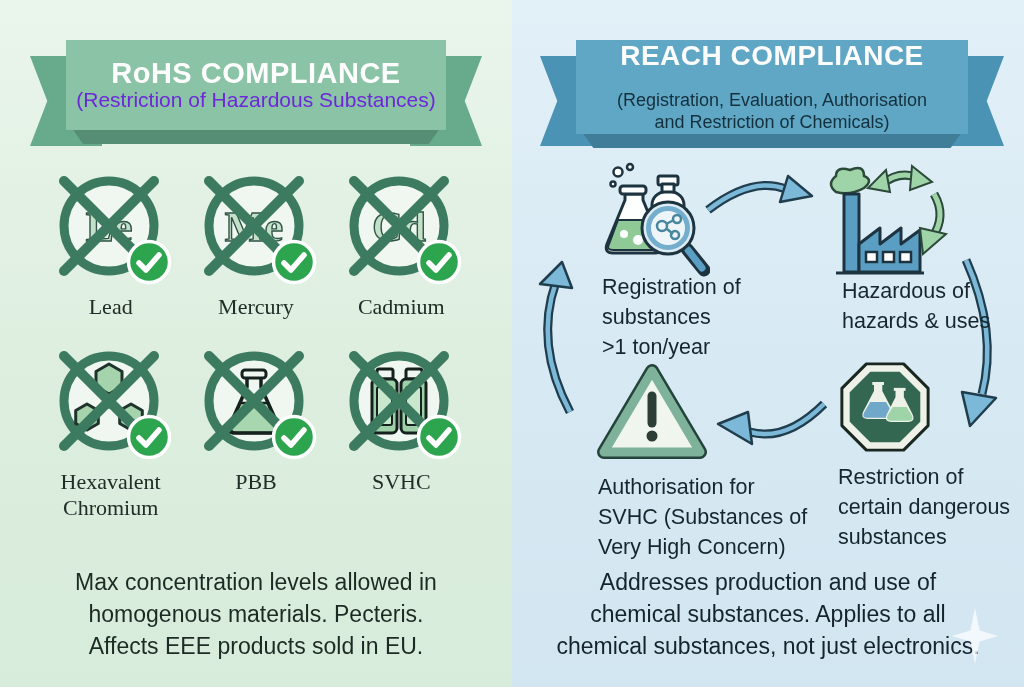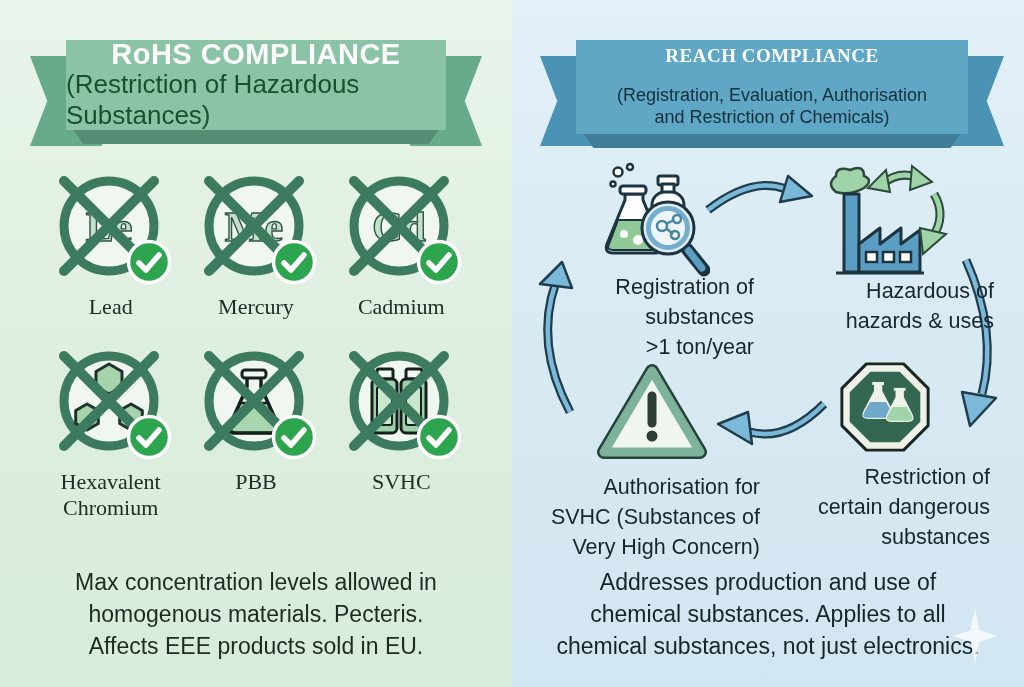--- a/index.html
+++ b/index.html
@@ -18,34 +18,34 @@
   .ribbon .tail.r{right:0;clip-path:polygon(0 0,100% 0,76% 50%,100% 100%,0 100%);}
   .ribbon .fold{position:absolute;left:42px;right:42px;height:16px;clip-path:polygon(0 0,100% 0,97% 100%,3% 100%);}
   .ribbon .main{position:absolute;left:36px;right:36px;top:0;display:flex;flex-direction:column;align-items:center;justify-content:center;}
   #rohs-ribbon .tail{background:#68ab8c;}
   #rohs-ribbon .fold{top:88px;background:#558e74;}
   #rohs-ribbon .main{height:90px;background:#8ac3a6;}
   #reach-ribbon .tail{background:#4b93b4;}
   #reach-ribbon .fold{top:92px;background:#3f7d99;}
   #reach-ribbon .main{height:94px;background:#60a7c6;}
   .ribbon-title{color:#fdfdfd;font-weight:bold;font-size:29px;letter-spacing:.5px;line-height:1.05;}
-  #rohs-ribbon .ribbon-sub{color:#14532d;font-size:26px;}
-  #reach-ribbon .ribbon-title{font-size:19px;font-family:Liberation Serif, serif;}
+  #rohs-ribbon .ribbon-sub{color:#6d28d9;font-size:21px;}
+  #reach-ribbon .ribbon-title{font-size:28px;}
   #reach-ribbon .ribbon-sub{color:#14303d;font-size:18px;line-height:22px;margin-top:19px;text-align:center;}
 
   
   #sub-grid{position:absolute;left:38px;top:170px;width:436px;display:grid;grid-template-columns:repeat(3,1fr);row-gap:26px;}
   .cell{display:flex;flex-direction:column;align-items:center;font-family:Liberation Serif, serif;}
   .iconwrap{position:relative;width:120px;height:120px;}
   .iconwrap .badge{position:absolute;right:-2px;bottom:4px;width:48px;height:48px;}
   .slabel{margin-top:4px;font-size:22px;color:#212d27;text-align:center;line-height:1.15;max-width:140px;}
 
   
   .abs{position:absolute;}
-  .node-label{position:absolute;text-align:right;color:#17262e;font-size:21.5px;line-height:30px;}
+  .node-label{position:absolute;text-align:left;color:#17262e;font-size:21.5px;line-height:30px;padding-left:48px;}
   .footer{position:absolute;text-align:center;font-size:23px;line-height:32px;}
   #rohs-footer{left:20px;top:566px;width:472px;color:#1c2a24;}
   #reach-footer{left:18px;top:566px;width:476px;color:#15242c;}
 
   .sparkle{position:absolute;left:952px;top:608px;width:46px;height:56px;background:rgba(255,255,255,.7);
     clip-path:polygon(50% 0,60% 40%,100% 50%,60% 60%,50% 100%,40% 60%,0 50%,40% 40%);}
 </style>
 </head>
 <body>
 

